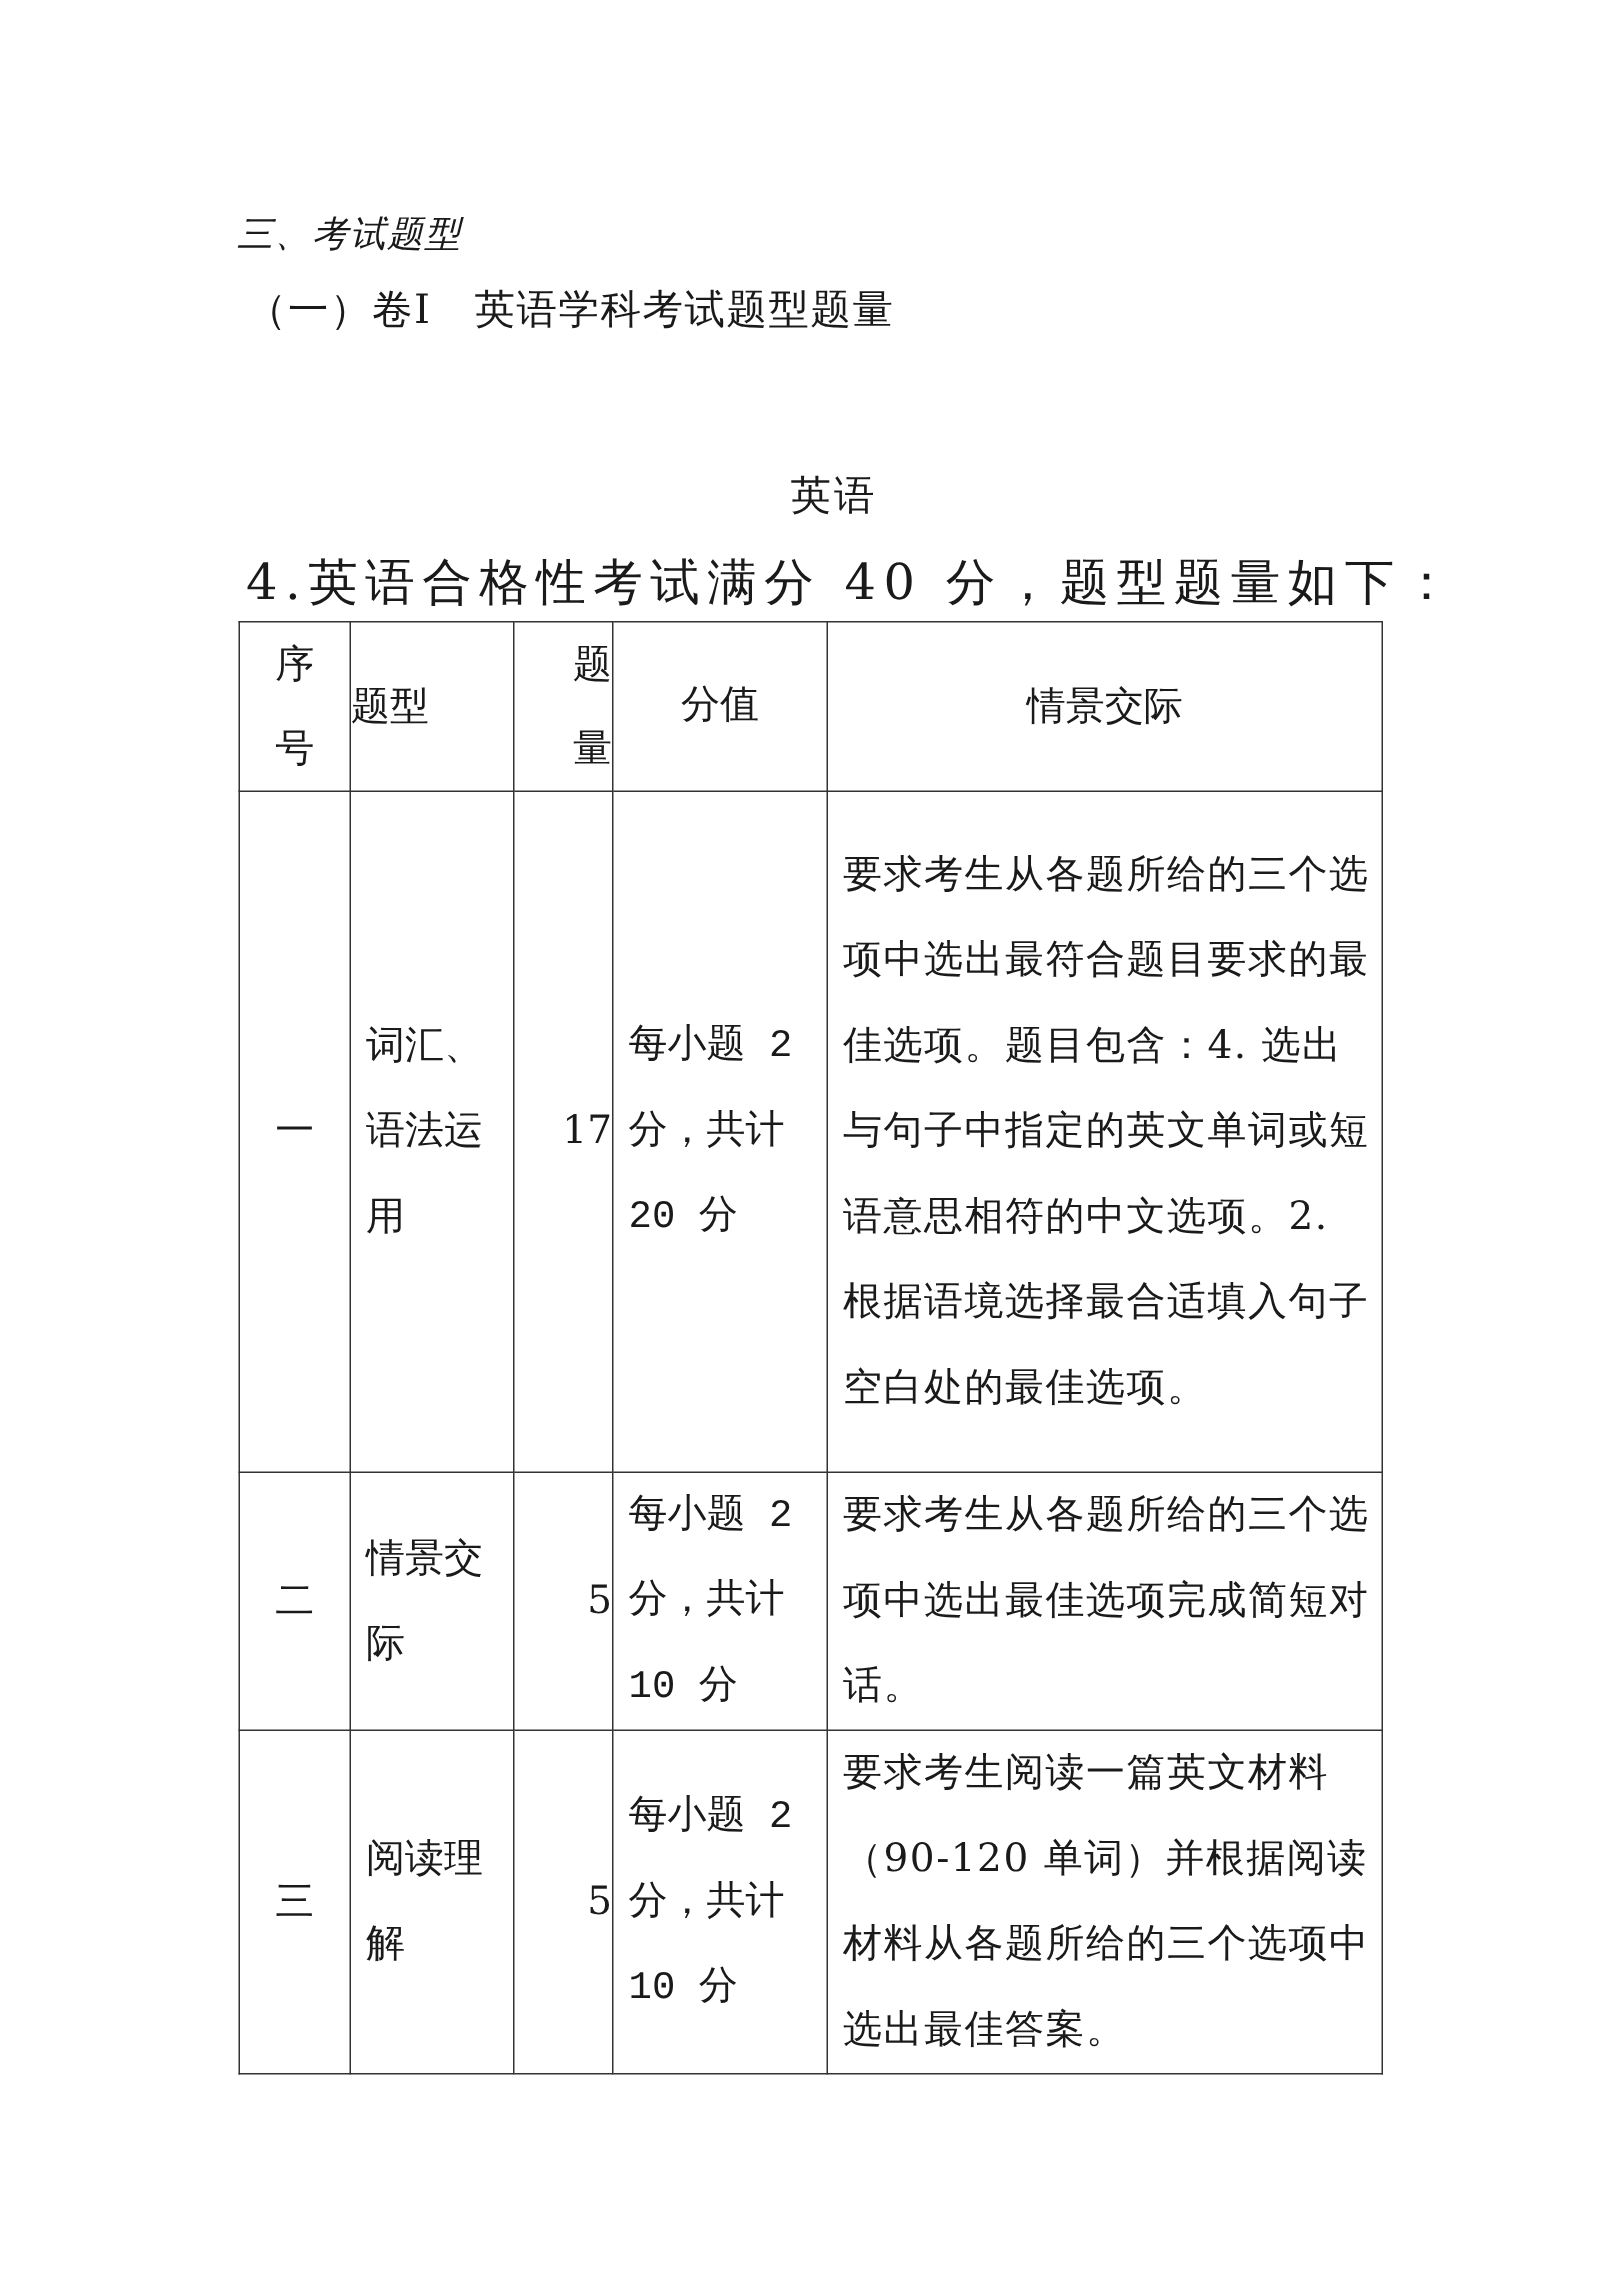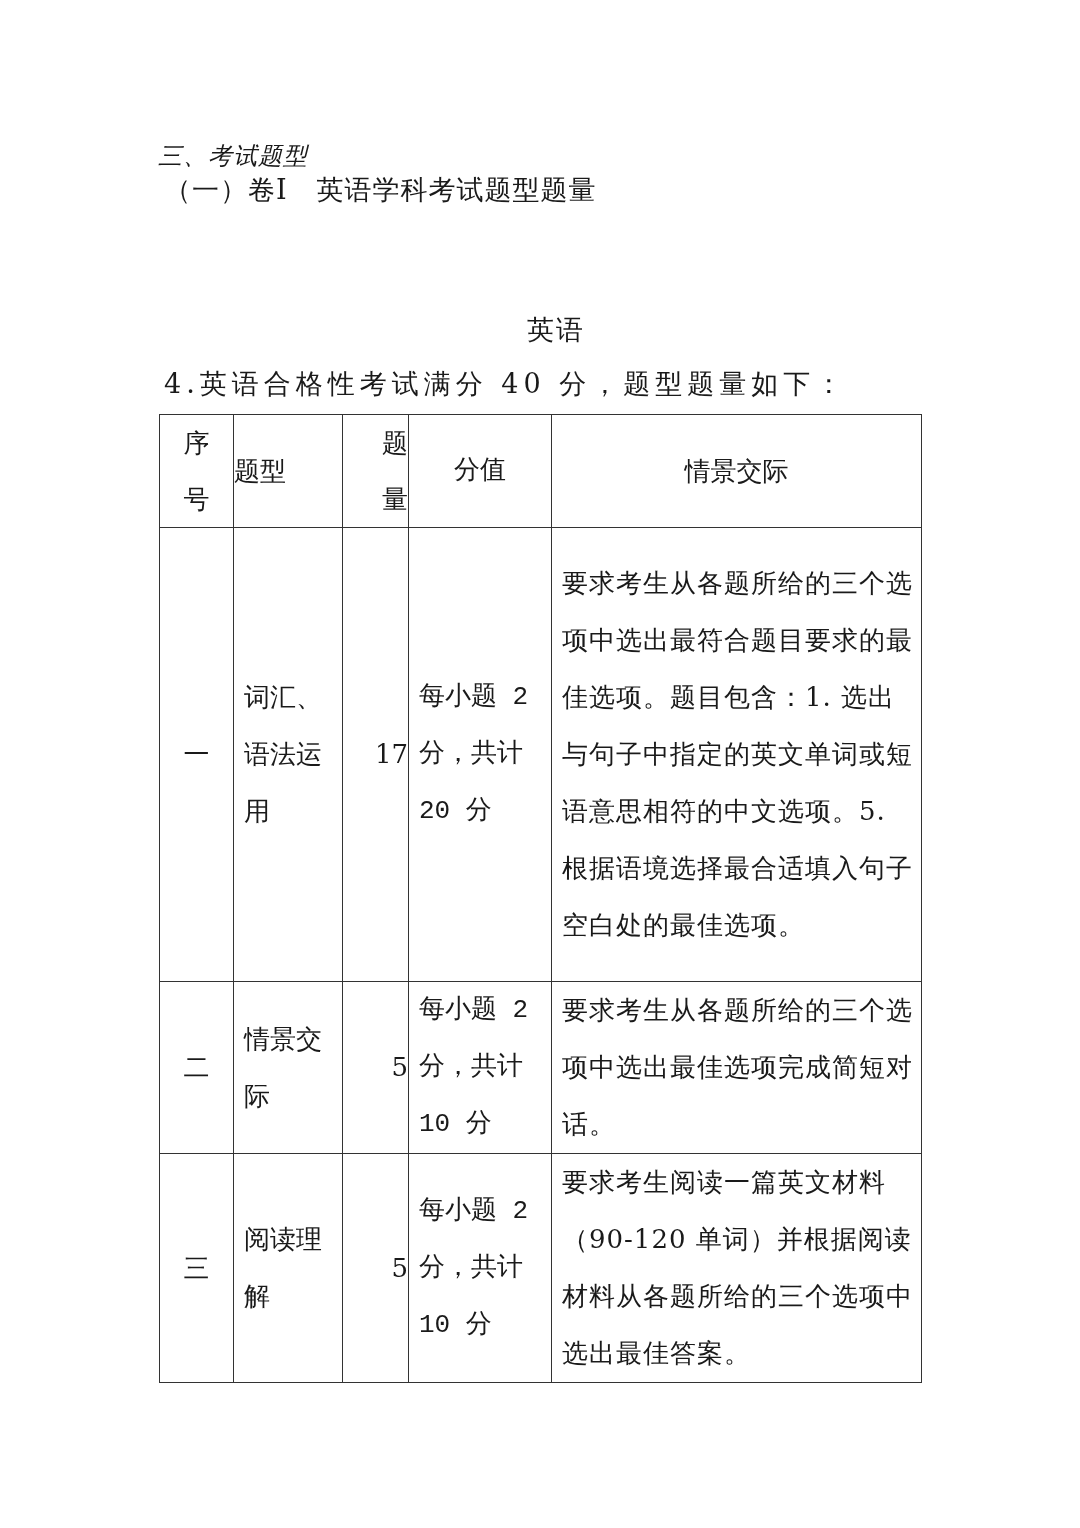--- a/index.html
+++ b/index.html
@@ -1,21 +1,21 @@
 <!DOCTYPE html>
 <html><head>
 <meta charset="utf-8">
 <style>
   html, body { margin:0; padding:0; background:#ffffff; }
   body { width:1080px; height:1528px; position:relative; overflow:hidden;
          font-family:"DejaVu Serif", "Liberation Serif", serif; color:#1a1a1a; }
   .h1 { position:absolute; left:158px; top:140px; font-size:24px; letter-spacing:1px;font-style:italic; }
-  .h2 { position:absolute; left:164px; top:172px; font-size:27px; letter-spacing:1px; white-space:pre; }
+  .h2 { position:absolute; left:164px; top:188px; font-size:27px; letter-spacing:1px; white-space:pre; }
   .subject { position:absolute; left:16px; width:1080px; top:312px; text-align:center; font-size:27px; letter-spacing:2px; }
-  .intro { position:absolute; left:164px; top:366px; font-size:27px; letter-spacing:5px; }
+  .intro { position:absolute; left:164px; top:366px; font-size:33px; letter-spacing:5px; }
   table { position:absolute; left:159px; top:414px; border-collapse:collapse; table-layout:fixed; }
   td, th { border:1.5px solid #333; font-weight:normal; font-size:26px; line-height:57px; padding:0; vertical-align:middle; }
   th { text-align:center;margin-top:16px; }
   .c1 { width:73px; text-align:center; }
   .c2 { width:108px; text-align:left; }
   .c3 { width:65px; text-align:right; }
   .c4 { width:142px; text-align:left;font-family:Liberation Mono, monospace; }
   .c5 { width:369px; text-align:left; }
   .hdr-row { height:113px; }
   .hdr-row th { line-height:56px; }
@@ -50,21 +50,21 @@
     <tr class="r1">
       <td class="c1">一</td>
       <td class="c2">
           <div class="cell-inner">词汇、语法运用</div>
         </td>
       <td class="c3">17</td>
       <td class="c4">
           <div class="cell-inner">每小题 2 分，共计 20 分</div>
         </td>
       <td class="c5">
-          <div class="cell-inner">要求考生从各题所给的三个选项中选出最符合题目要求的最佳选项。题目包含：1. 选出与句子中指定的英文单词或短语意思相符的中文选项。5. 根据语境选择最合适填入句子空白处的最佳选项。</div>
+          <div class="cell-inner">要求考生从各题所给的三个选项中选出最符合题目要求的最佳选项。题目包含：4. 选出与句子中指定的英文单词或短语意思相符的中文选项。2. 根据语境选择最合适填入句子空白处的最佳选项。</div>
         </td>
     </tr>
     <tr class="r2">
       <td class="c1">二</td>
       <td class="c2">
           <div class="cell-inner">情景交际</div>
         </td>
       <td class="c3">5</td>
       <td class="c4">
           <div class="cell-inner">每小题 2 分，共计 10 分</div>

